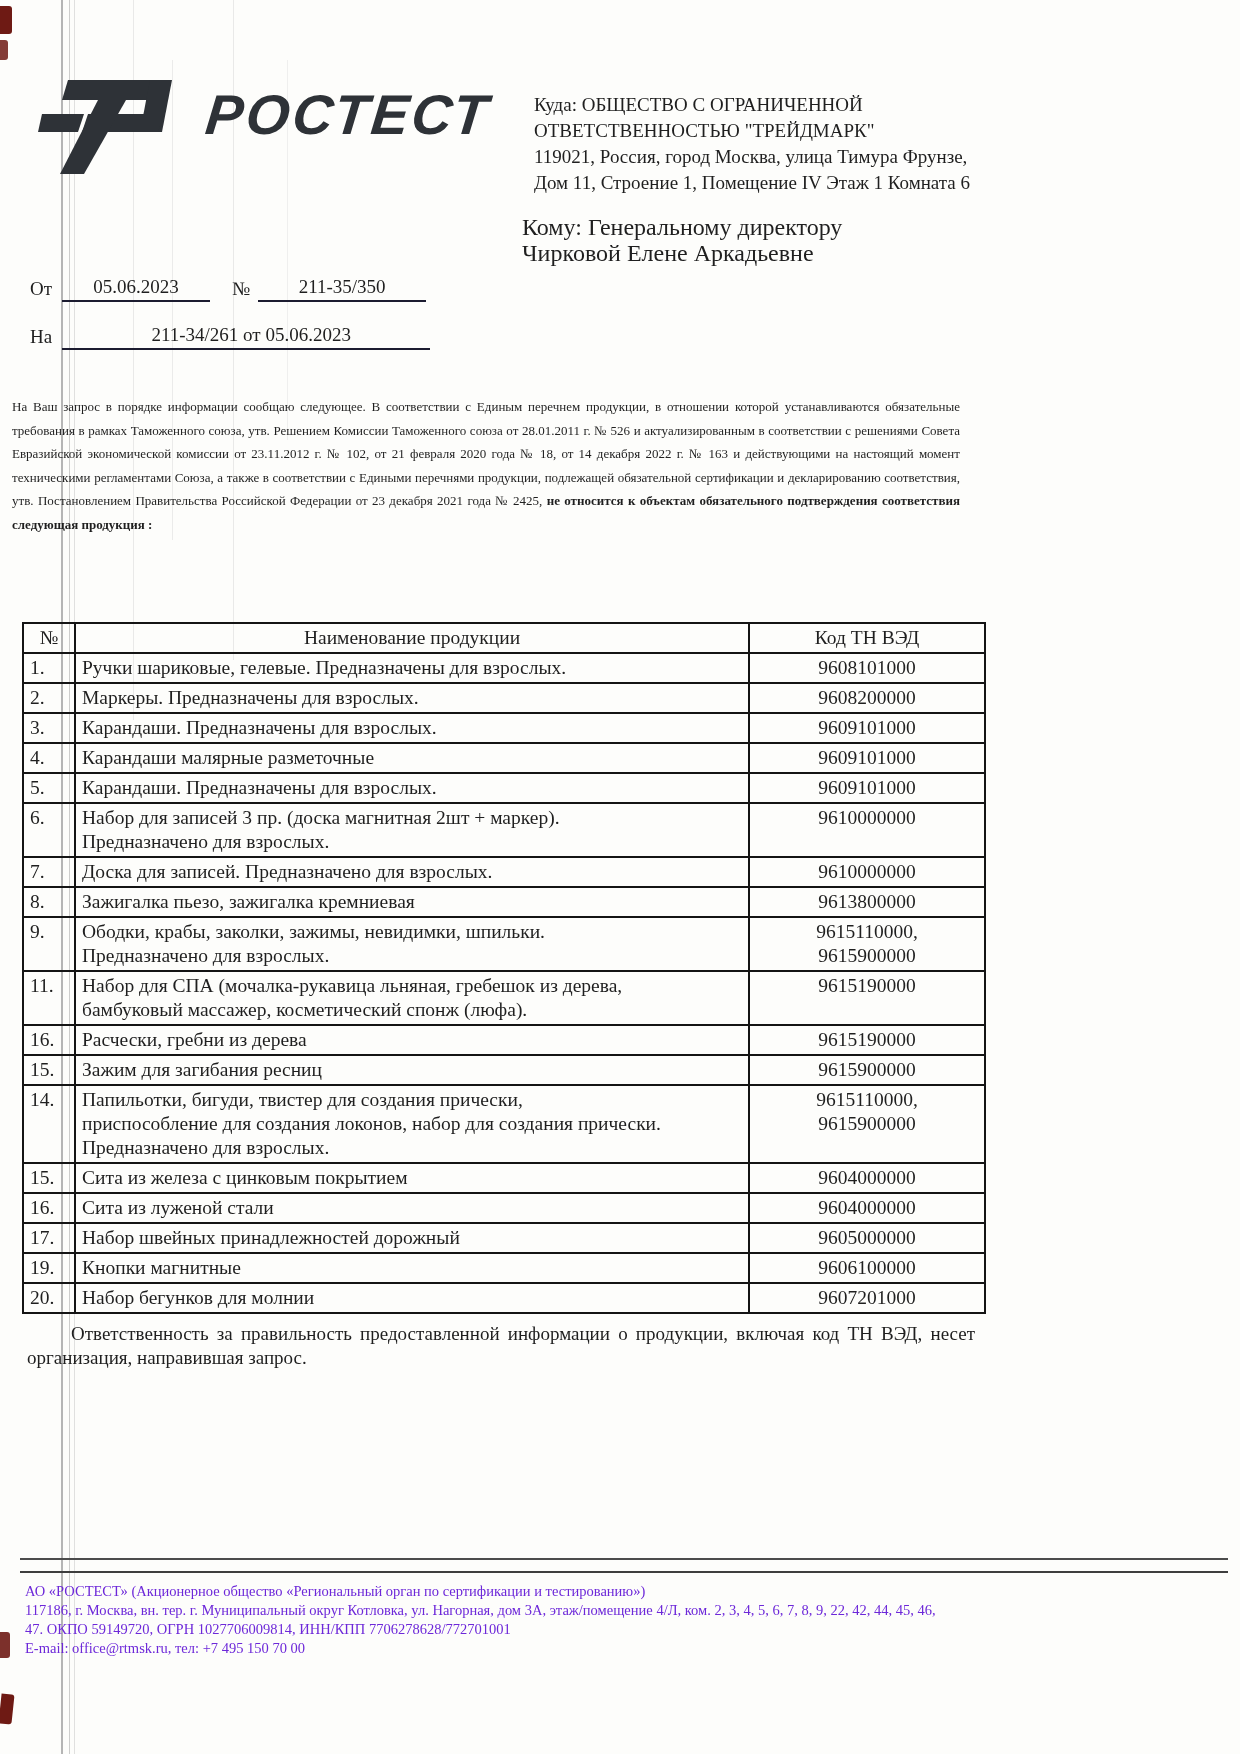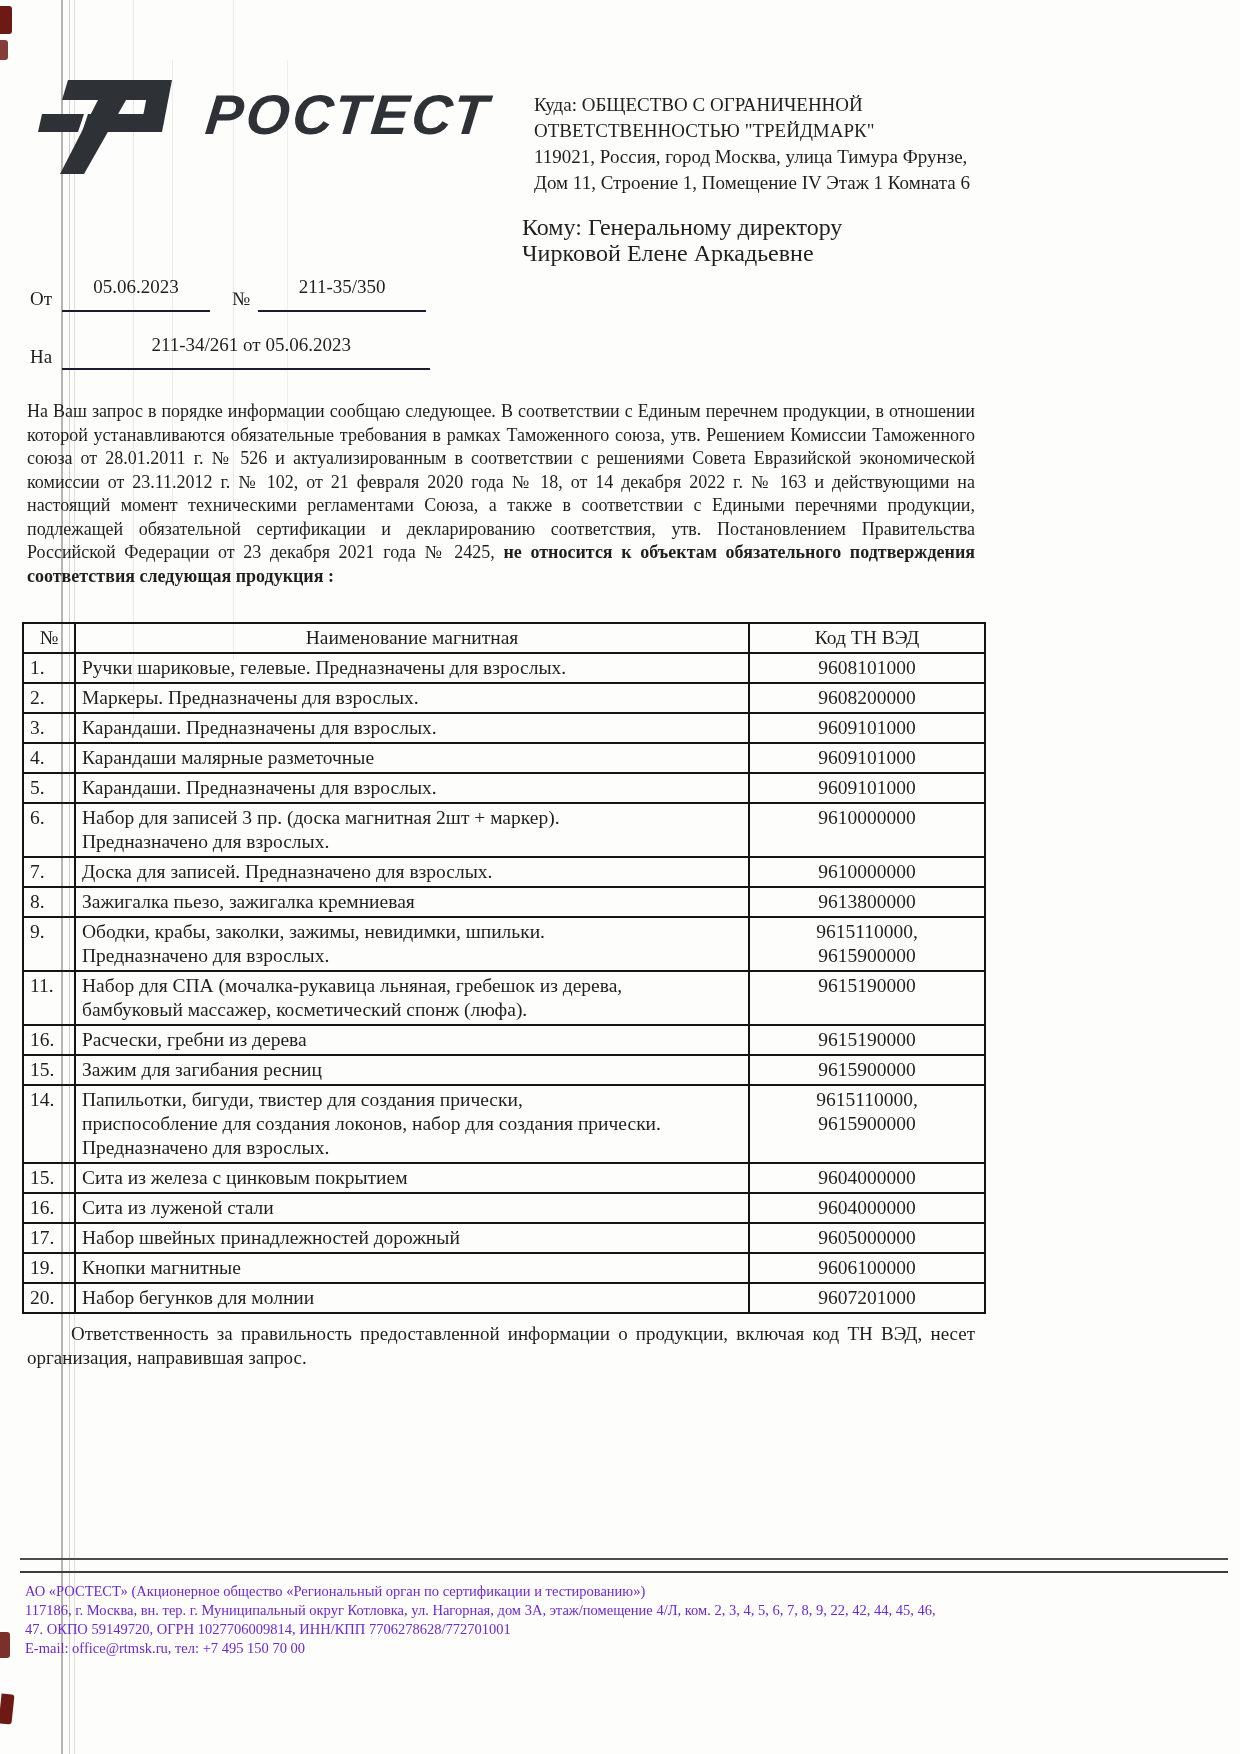--- a/index.html
+++ b/index.html
@@ -43,29 +43,29 @@
   
   .addr{position:absolute;left:534px;top:92px;width:500px;
     font-size:19px;line-height:26px;white-space:pre-line;}
   .attn{position:absolute;left:522px;top:214px;width:500px;
     font-size:24px;line-height:26px;white-space:pre-line;}
 
   
   .ref{position:absolute;left:30px;top:276px;font-size:19px;}
   .ref-row{display:flex;align-items:flex-end;margin-bottom:22px;}
   .ref-label{margin-right:10px;padding-bottom:2px;}
-  .uline{border-bottom:2px solid #1c1c30;text-align:center;padding-bottom:12px;}
+  .uline{border-bottom:2px solid #1c1c30;text-align:center;padding-bottom:2px;}
   .u-date{width:148px;margin-right:22px;}
   .u-num{width:168px;}
   .u-reply{width:358px;text-align:center;padding-left:10px;}
   .nbsp-label{margin-right:8px;padding-bottom:2px;}
 
   
-  .body-par{position:absolute;left:27px;top:382px;width:948px;
-    font-size:18px;line-height:23.5px;text-align:justify;}
+  .body-par{position:absolute;left:12px;top:382px;width:948px;
+    font-size:13px;line-height:23.5px;text-align:justify;}
   .body-par strong{font-weight:bold;}
 
   
   .lower{position:absolute;left:22px;top:622px;width:958px;}
   table.products{border-collapse:collapse;width:956px;table-layout:fixed;}
   table.products th, table.products td{
     border:2px solid #141414;
     font-size:19.5px;line-height:24px;
     padding:2px 6px;vertical-align:top;
     white-space:pre-line;
@@ -136,21 +136,21 @@
     </div>
   </div>
 
   <p class="body-par"><span>На Ваш запрос в порядке информации сообщаю следующее. В соответствии с Единым перечнем продукции, в отношении которой устанавливаются обязательные требования в рамках Таможенного союза, утв. Решением Комиссии Таможенного союза от 28.01.2011 г. № 526 и актуализированным в соответствии с решениями Совета Евразийской экономической комиссии от 23.11.2012 г. № 102, от 21 февраля 2020 года № 18, от 14 декабря 2022 г. № 163 и действующими на настоящий момент техническими регламентами Союза, а также в соответствии с Едиными перечнями продукции, подлежащей обязательной сертификации и декларированию соответствия, утв. Постановлением Правительства Российской Федерации от 23 декабря 2021 года № 2425, </span><strong>не относится к объектам обязательного подтверждения соответствия следующая продукция :</strong></p>
 
   <div class="lower">
     <table class="products">
       <thead>
         <tr>
           <th class="col-num">№</th>
-          <th class="col-name">Наименование магнитная</th>
+          <th class="col-name">Наименование продукции</th>
           <th class="col-code">Код ТН ВЭД</th>
         </tr>
       </thead>
       <tbody>
           <tr>
             <td class="col-num">1.</td>
             <td class="col-name">Ручки шариковые, гелевые. Предназначены для взрослых.</td>
             <td class="col-code">9608101000</td>
           </tr>
           <tr>

